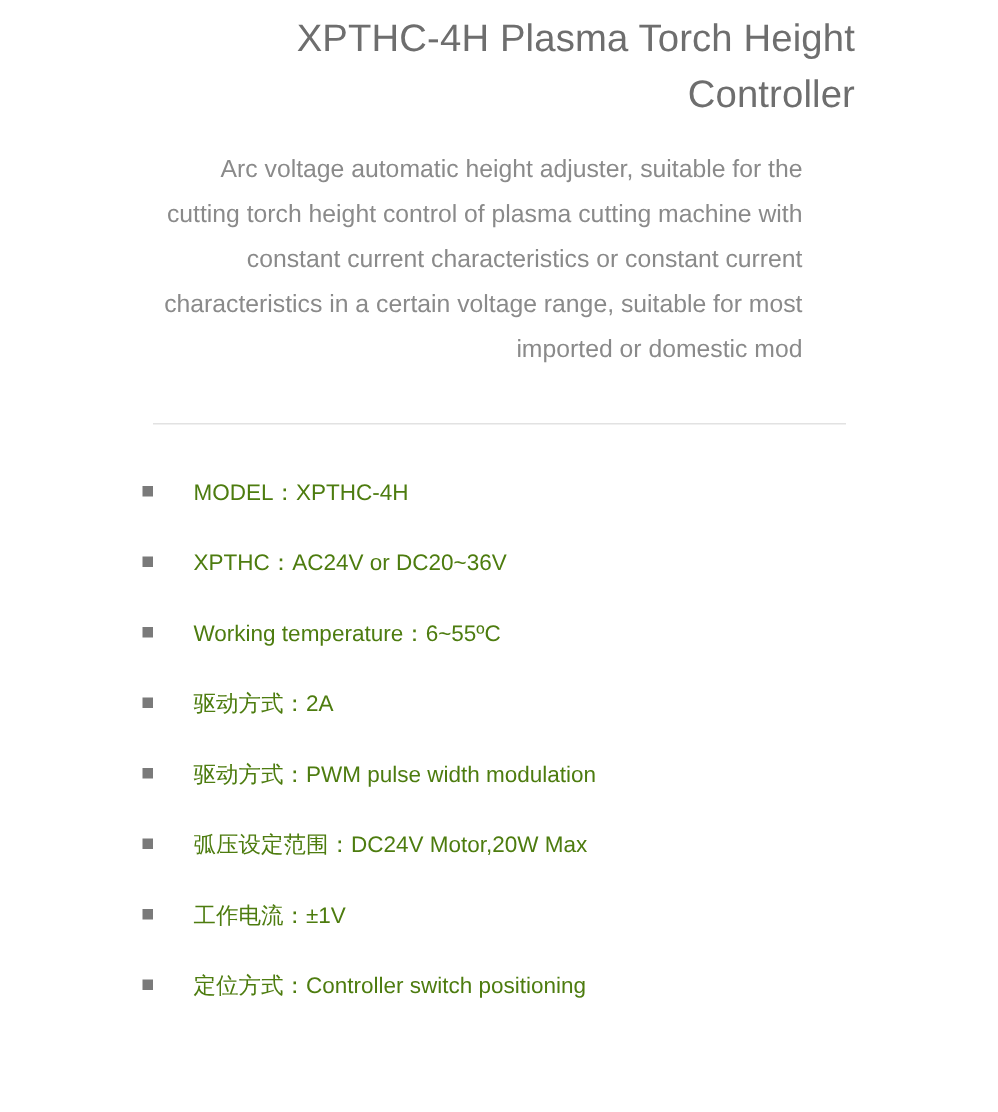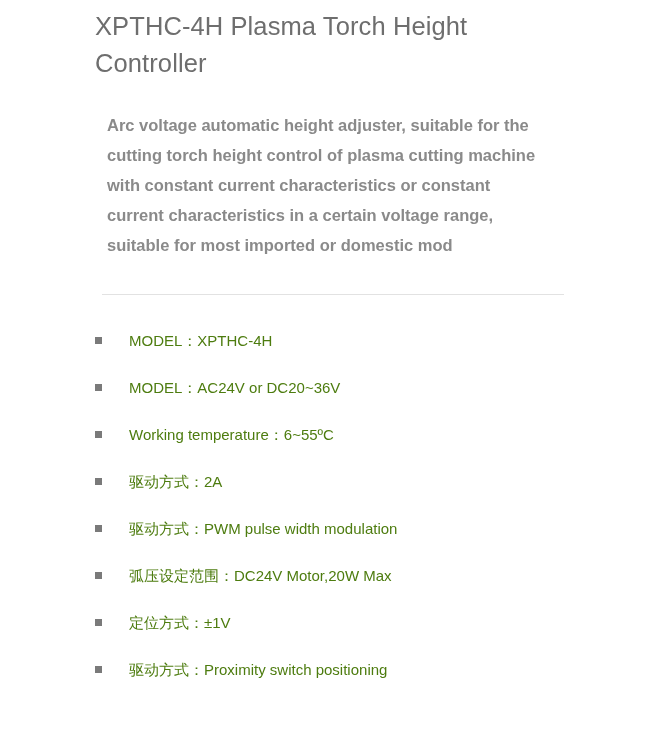--- a/index.html
+++ b/index.html
@@ -13,38 +13,39 @@
     font-family: "Liberation Sans", sans-serif;
     color: #7d7d7d;
     overflow: hidden;
   }
   .page {
     position: relative;
     width: 665px;
     height: 684px;
     box-sizing: border-box;
     padding: 0 95px 0 95px;
+    text-align: right;
   }
   .title {
     font-size: 25.5px;
     line-height: 37px;
     font-weight: normal;
     color: #6e6e6e;
     margin: 0;
     padding-top: 8px;
     letter-spacing: 0.1px;
   }
   .description {
     font-size: 16.5px;
     line-height: 30px;
     color: #8a8a8a;
-    margin: 12px;
+    margin: 0;
     padding-top: 16px;
     max-width: 440px;
-    font-weight: bold;
+    font-weight: normal;
   }
   .divider {
     margin-top: 34px;
     border: 0;
     border-top: 1px solid #e2e2e2;
     width: 462px;
   }
   .spec-list {
     list-style: none;
     margin: 0;
@@ -84,41 +85,41 @@
 
   <hr class="divider">
 
   <ul class="spec-list">
     <li class="spec-item">
       <span class="bullet"></span>
       <span class="spec-text">MODEL：XPTHC-4H</span>
     </li>
     <li class="spec-item">
       <span class="bullet"></span>
-      <span class="spec-text">MODEL：AC24V or DC20~36V</span>
+      <span class="spec-text">XPTHC：AC24V or DC20~36V</span>
     </li>
     <li class="spec-item">
       <span class="bullet"></span>
       <span class="spec-text">Working temperature：6~55ºC</span>
     </li>
     <li class="spec-item">
       <span class="bullet"></span>
       <span class="spec-text">驱动方式：2A</span>
     </li>
     <li class="spec-item">
       <span class="bullet"></span>
       <span class="spec-text">驱动方式：PWM pulse width modulation</span>
     </li>
     <li class="spec-item">
       <span class="bullet"></span>
       <span class="spec-text">弧压设定范围：DC24V Motor,20W Max</span>
     </li>
     <li class="spec-item">
       <span class="bullet"></span>
-      <span class="spec-text">定位方式：±1V</span>
+      <span class="spec-text">工作电流：±1V</span>
     </li>
     <li class="spec-item">
       <span class="bullet"></span>
-      <span class="spec-text">驱动方式：Proximity switch positioning</span>
+      <span class="spec-text">定位方式：Controller switch positioning</span>
     </li>
   </ul>
 
 </div>
 
 </body></html>

